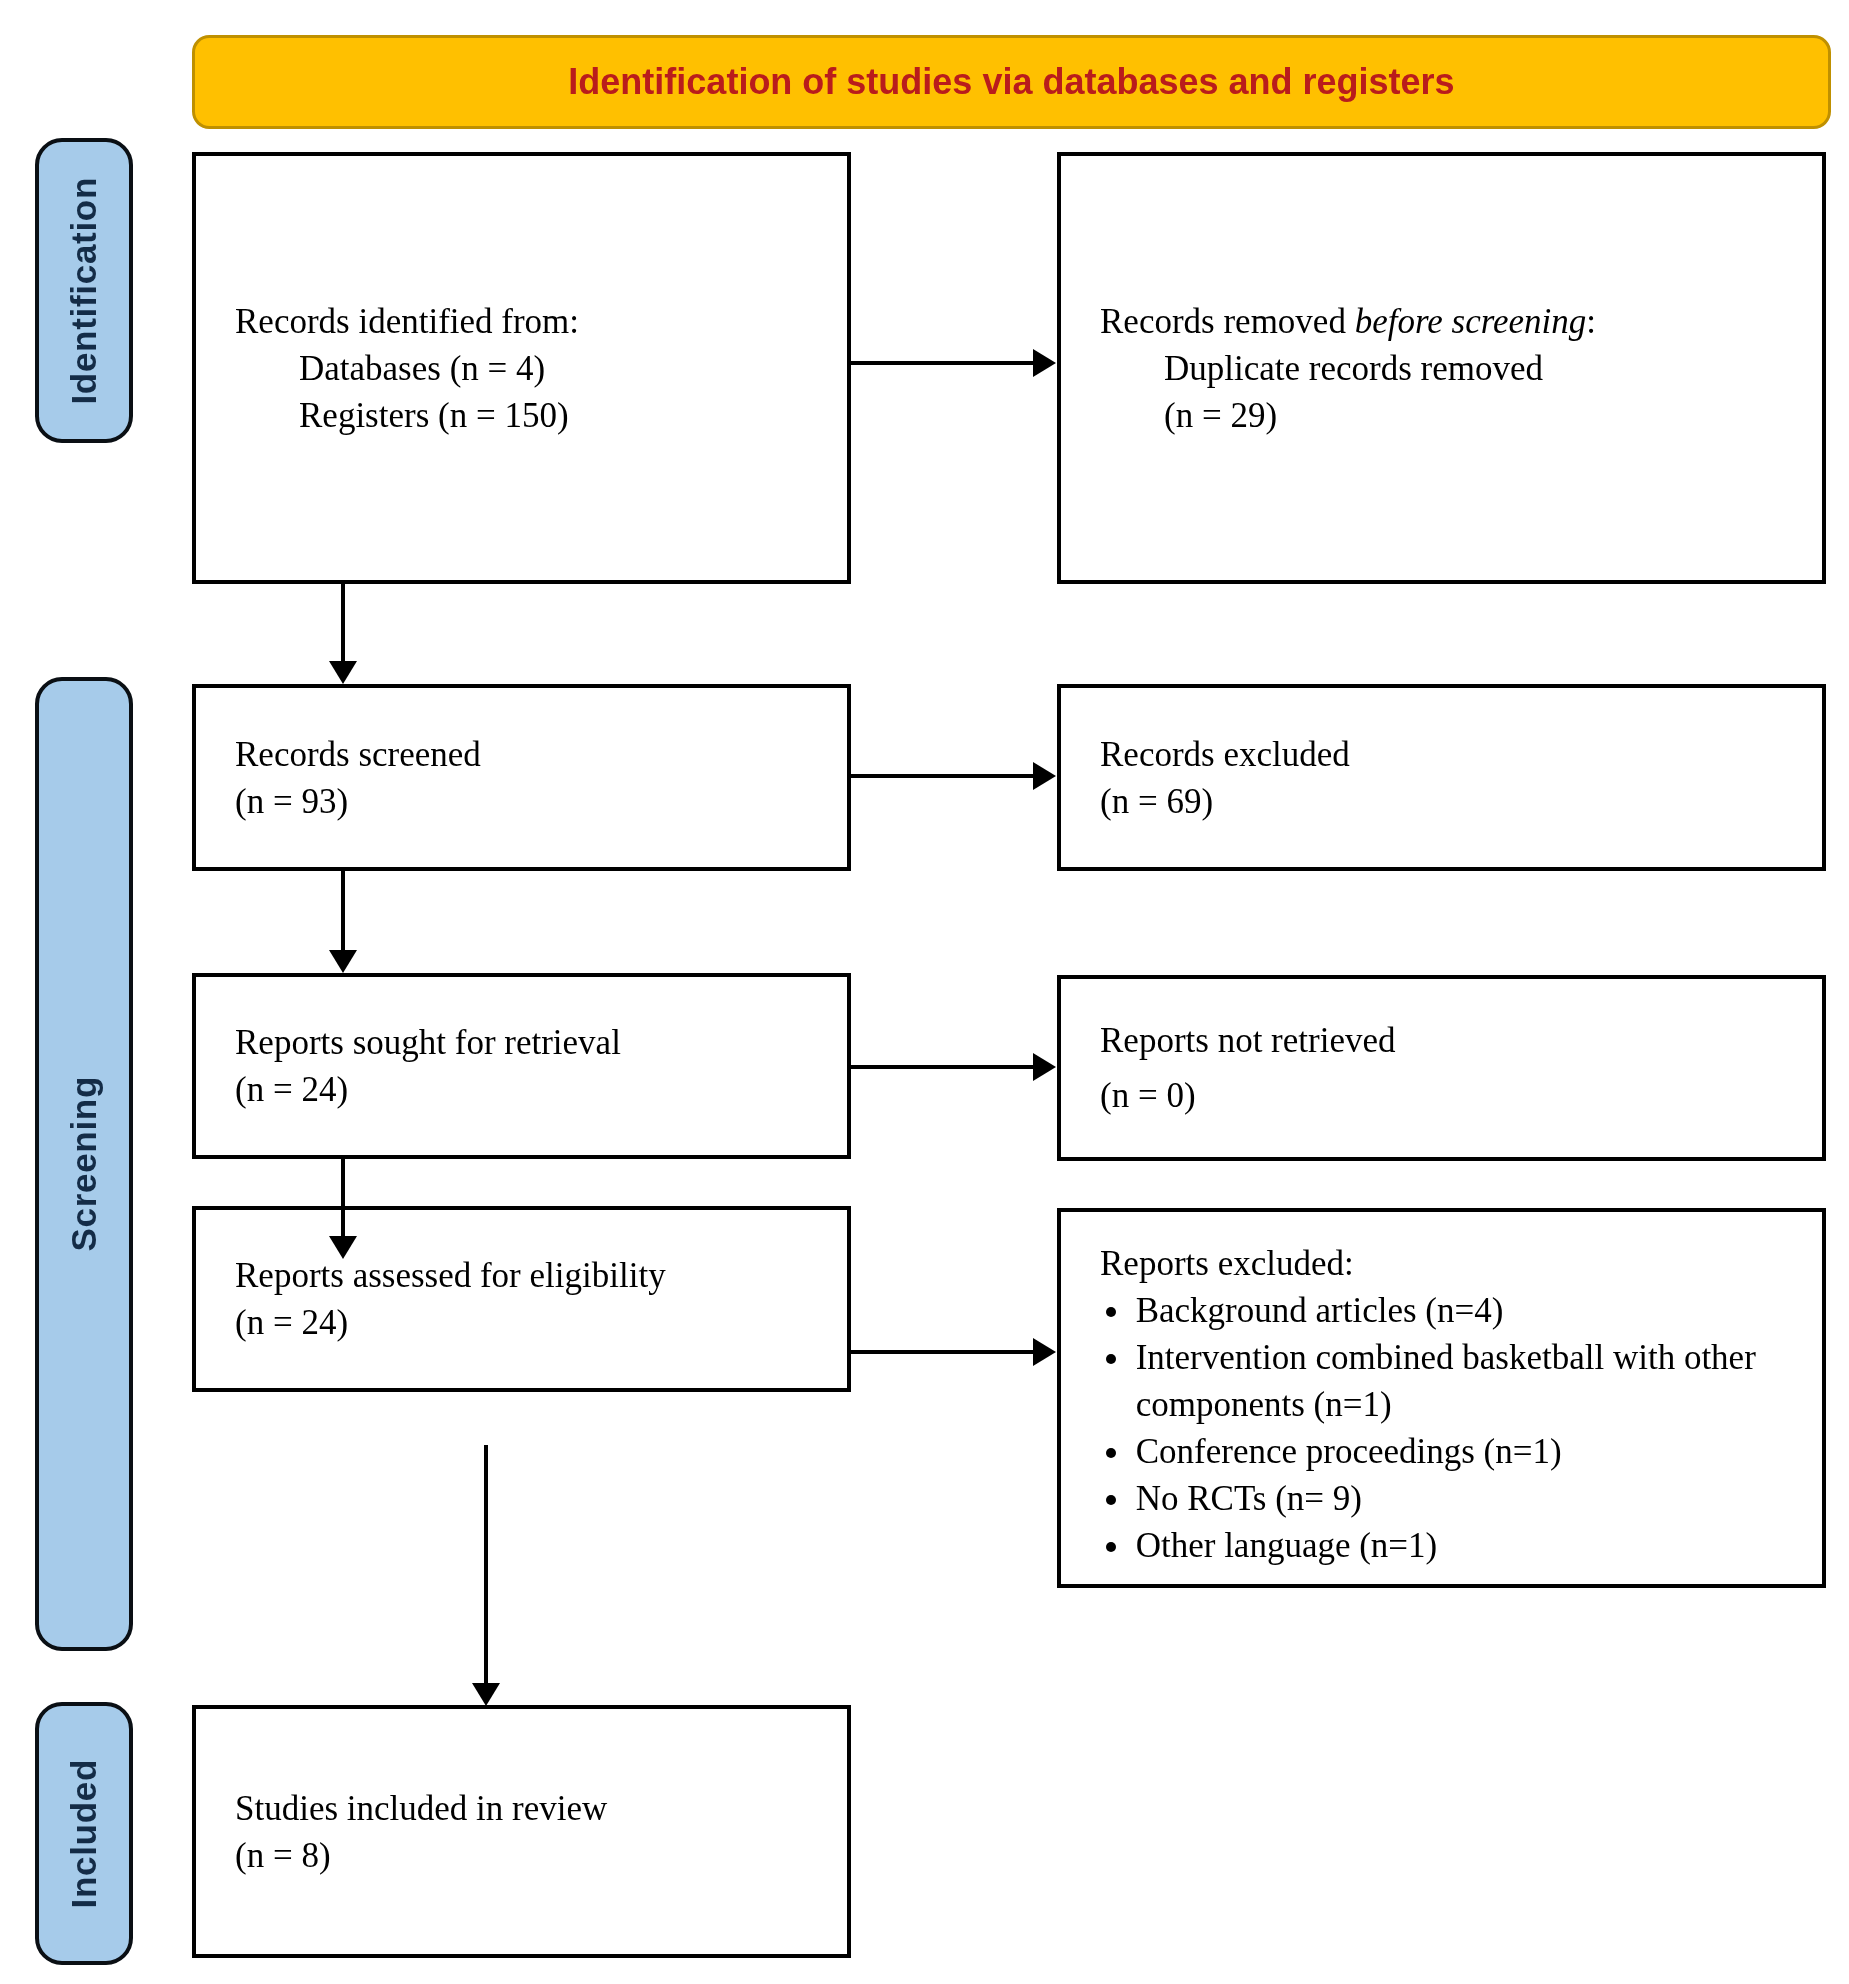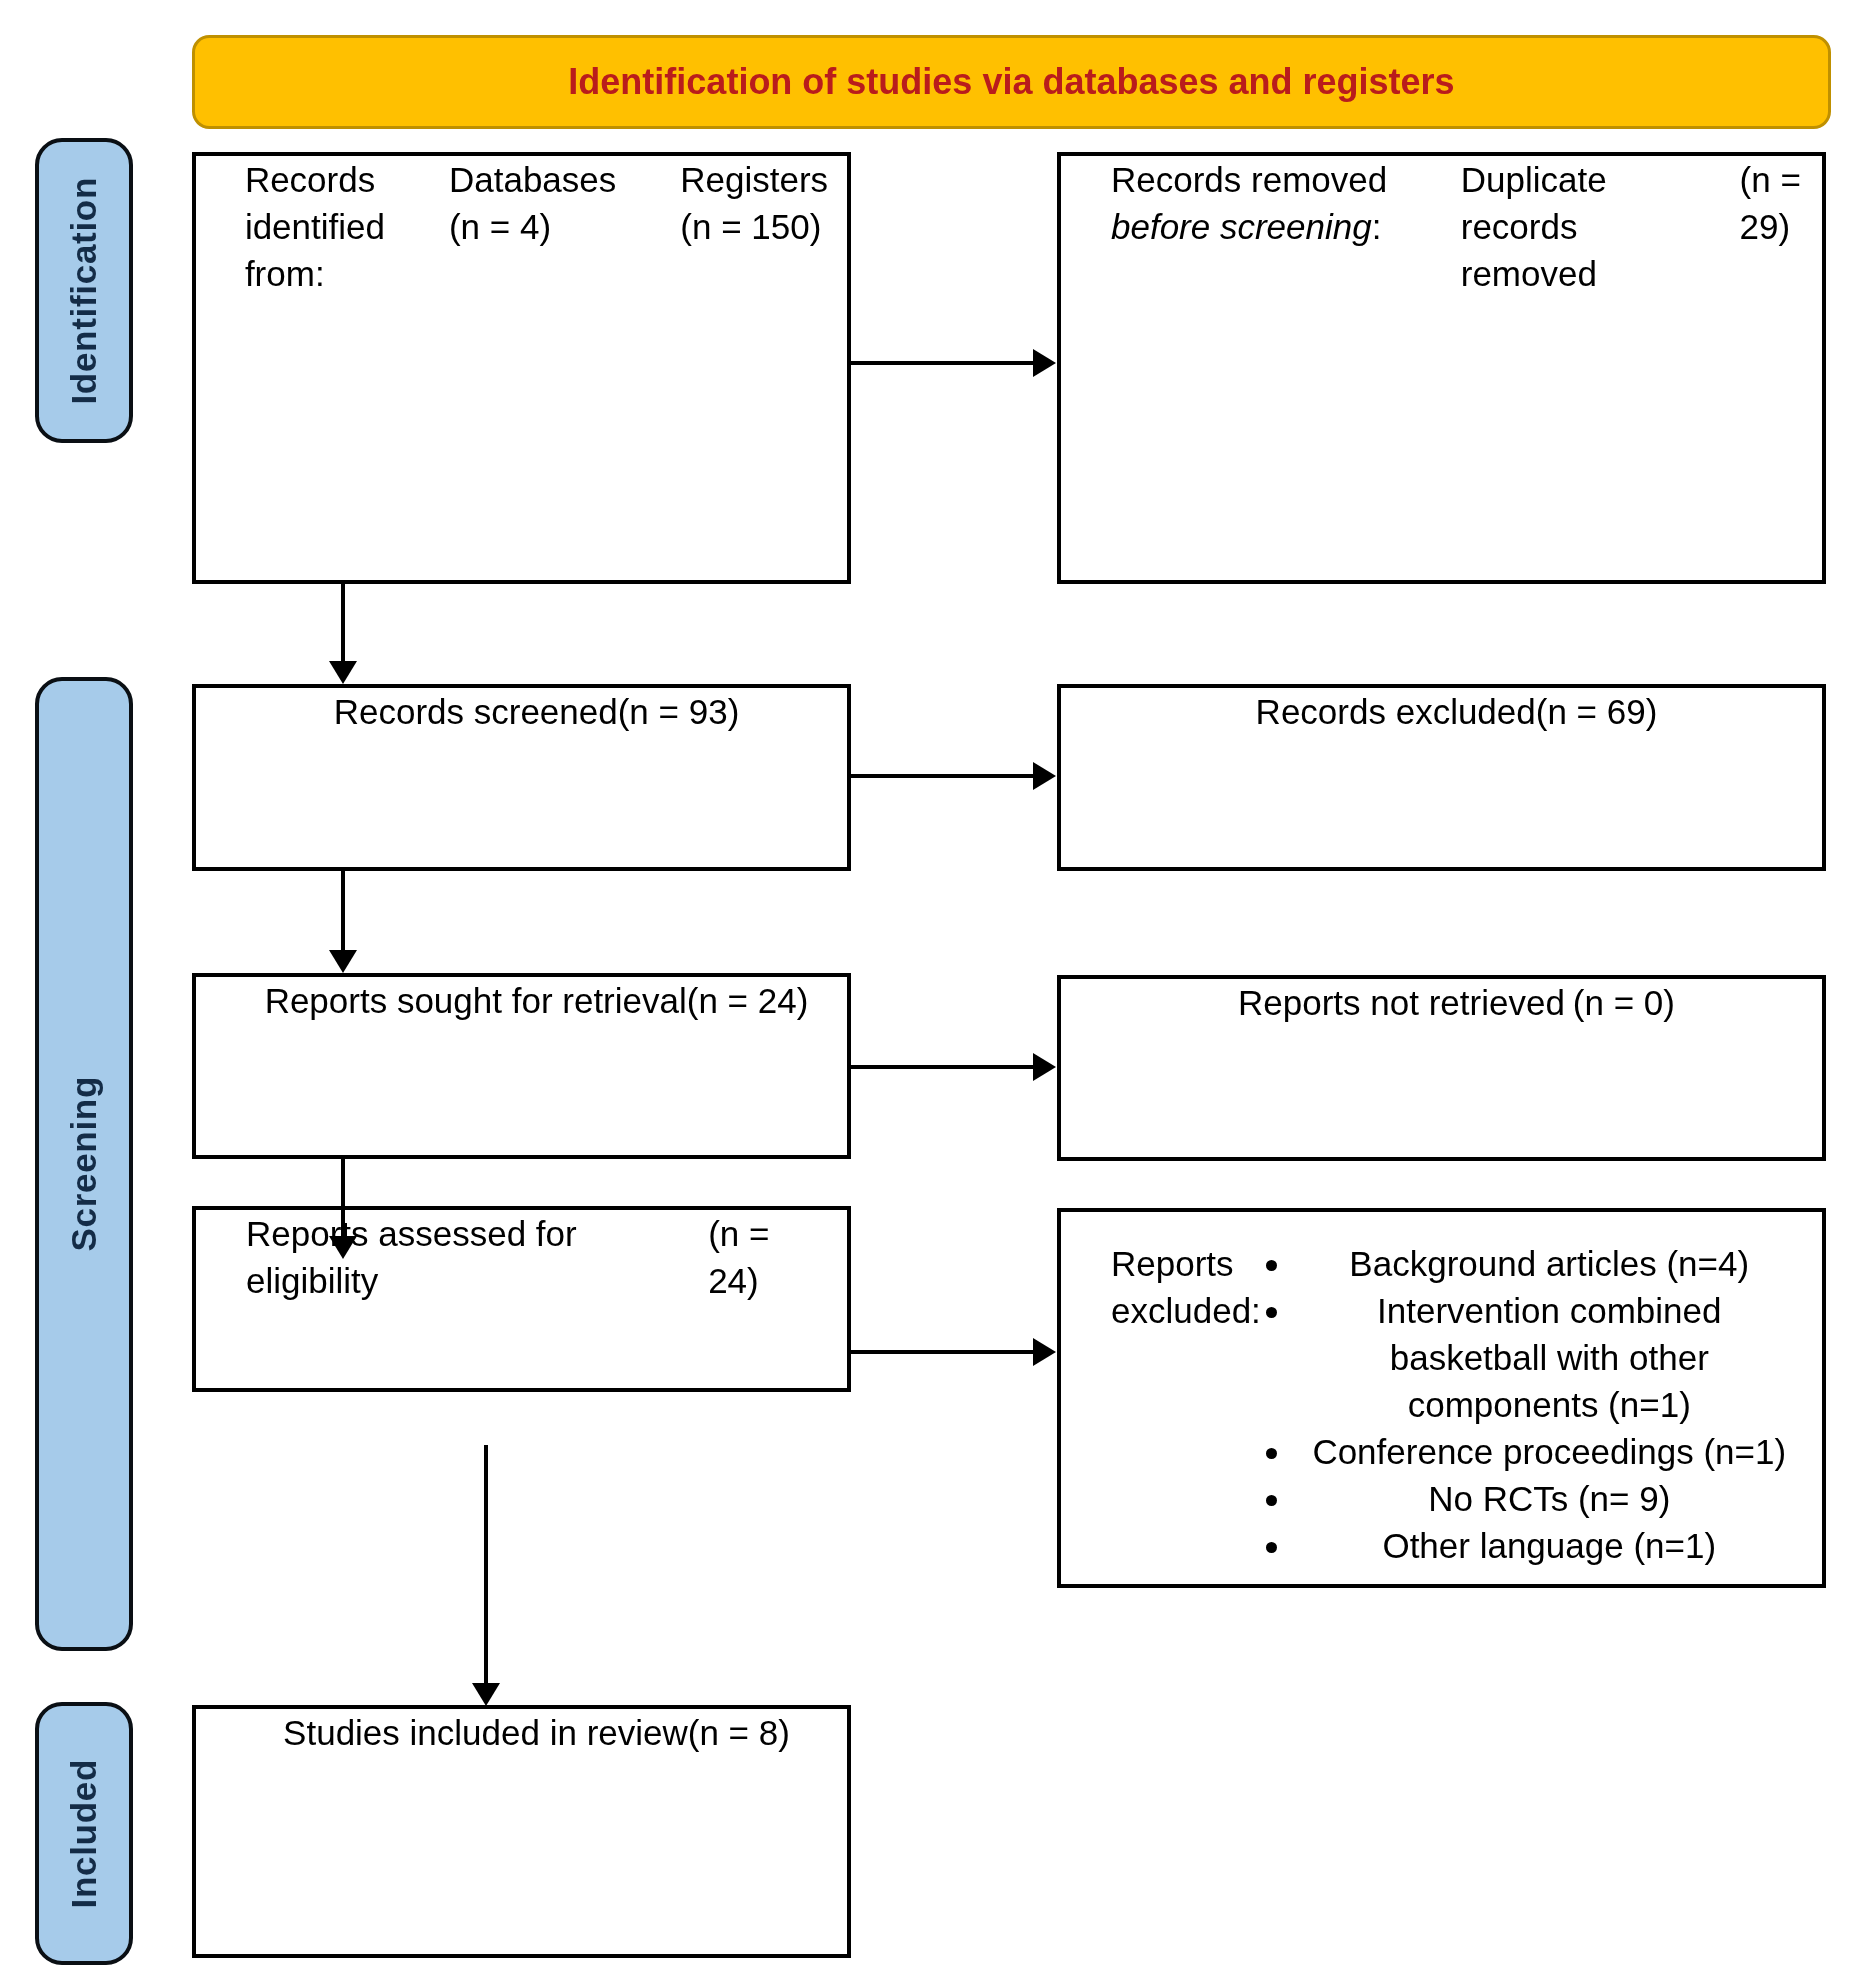--- a/index.html
+++ b/index.html
@@ -53,44 +53,44 @@
     color:var(--stage-text);
     letter-spacing:0.7px;
     white-space:nowrap;
   }
   
   .fbox{
     position:absolute;
     box-sizing:border-box;
     background:#ffffff;
     border:4px solid var(--box-border);
-    display:flex; justify-content:center;
-    padding-left:50px; padding-right:20px;
-    font-size:35px; line-height:47px; color:#000;
+    display:flex; flex-direction:column; justify-content:center;
+    padding-left:39px; padding-right:20px;
+    font-size:35px; line-height:47px; color:#000;font-family:Liberation Serif, serif;
   }
   .col-left{ left:192px; width:659px; }
   .col-right{ left:1057px; width:769px; }
   .box-records-identified{ top:152px; height:432px; }
   .box-records-removed{ top:152px; height:432px; }
   .box-records-screened{ top:684px; height:187px; }
   .box-records-excluded{ top:684px; height:187px; }
   .box-reports-sought{ top:973px; height:186px; }
   .box-reports-not-retrieved{ top:975px; height:186px;gap:8px; }
   .box-reports-assessed{ top:1206px; height:186px; }
   .box-reports-excluded{ top:1208px; height:380px; justify-content:flex-start; padding-top:28px; }
   .box-studies-included{ top:1705px; height:253px; }
   .indent{ padding-left:64px; }
   .italic{ font-style:italic; }
   
   .excl-list{
     margin:0; padding:0 0 0 33px;
     list-style:disc outside;
     max-width:645px;
   }
-  .excl-list li{ padding-left:2.7px;text-align:center; }
+  .excl-list li{ padding-left:2.7px; }
   
   .arrow{ position:absolute; }
   .arrow .shaft{ position:absolute; background:var(--arrow); }
   .arrow-h .shaft{ left:0; right:20px; top:50%; margin-top:-2px; height:4px; }
   .arrow-h .head{
     position:absolute; right:0; top:50%; margin-top:-14px;
     width:0; height:0;
     border-top:14px solid transparent;
     border-bottom:14px solid transparent;
     border-left:23px solid var(--arrow);

